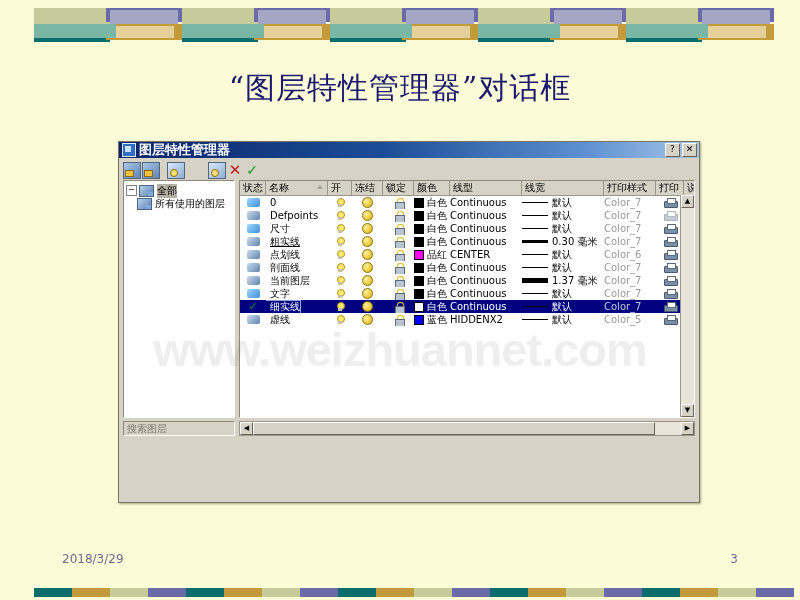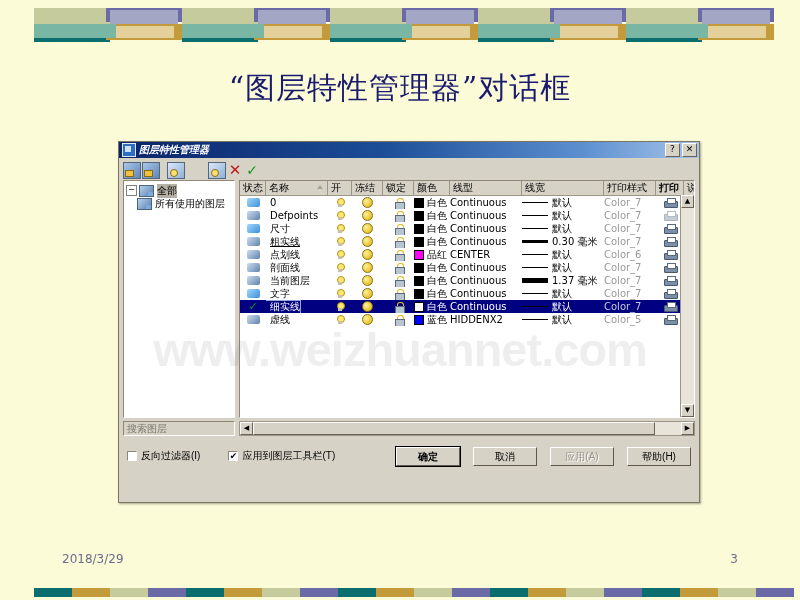--- a/index.html
+++ b/index.html
@@ -113,26 +113,25 @@
     flex: none;
   }
   #title-icon::after {
     content: "";
     position: absolute; left: 2px; top: 2px;
     width: 6px; height: 6px;
     background: #cfe0f5;
   }
   #title-text {
     color: #fff;
-    font-size: 10px;
+    font-size: 13px;
     font-weight: bold;
     flex: 1;
     white-space: nowrap;
     font-family: "DejaVu Sans", sans-serif;
-    font-style: italic;
   }
   .tb-btn {
     width: 13px; height: 12px;
     background: #d6d2c6;
     border: 1px solid;
     border-color: #fff #6b6456 #6b6456 #fff;
     font-size: 9px;
     line-height: 10px;
     text-align: center;
     margin-left: 2px;
@@ -621,21 +620,21 @@
       <div id="grid-header">
           <div class="gh-cell" style="width: 26px; flex: 0 0 auto;"><span>状态</span></div>
           <div class="gh-cell" style="width: 62px; flex: 0 0 auto;"><span>名称</span><span class="sort-arrow"></span></div>
           <div class="gh-cell" style="width: 24px; flex: 0 0 auto;"><span>开</span></div>
           <div class="gh-cell" style="width: 31px; flex: 0 0 auto; font-family: Liberation Serif, serif;"><span>冻结</span></div>
           <div class="gh-cell" style="width: 31px; flex: 0 0 auto;"><span>锁定</span></div>
           <div class="gh-cell" style="width: 36px; flex: 0 0 auto;"><span>颜色</span></div>
           <div class="gh-cell" style="width: 72px; flex: 0 0 auto;"><span>线型</span></div>
           <div class="gh-cell" style="width: 82px; flex: 0 0 auto;"><span>线宽</span></div>
           <div class="gh-cell" style="width: 52px; flex: 0 0 auto;"><span>打印样式</span></div>
-          <div class="gh-cell" style="width: 28px; flex: 0 0 auto; font-weight: bold;"><span>打印</span></div>
+          <div class="gh-cell" style="width: 28px; flex: 0 0 auto;"><span>打印</span></div>
           <div class="gh-cell" style="width: 40px; flex: 0 0 auto;"><span>说明</span></div>
         </div>
       <div id="grid-rows">
           <div class="grid-row">
             <div class="gc gc-center" style="width: 26px; flex: 0 0 auto;">
               <span class="ico-state active"></span>
             </div>
             <div class="gc " style="width: 62px; flex: 0 0 auto;">
               <span style="padding-left: 4px;">0</span>
             </div>
@@ -1016,35 +1015,20 @@
     <div id="search-input">搜索图层</div>
     <div id="hscroll">
       <div class="sb-arrow">◀</div>
       <div id="hscroll-thumb"></div>
       <div id="hscroll-track"></div>
       <div class="sb-arrow">▶</div>
     </div>
   </div>
 
 
-  <div id="footer-row">
-    <div class="chk-wrap">
-      <div class="chk-box"></div>
-      <span>反向过滤器(I)</span>
-    </div>
-    <div class="chk-wrap">
-      <div class="chk-box">✔</div>
-      <span>应用到图层工具栏(T)</span>
-    </div>
-    <div id="btn-spacer"></div>
-    <div class="dlg-btn default">确定</div>
-    <div class="dlg-btn">取消</div>
-    <div class="dlg-btn disabled">应用(A)</div>
-    <div class="dlg-btn">帮助(H)</div>
-  </div>
 
 </div>
 
 <div id="footer-date">2018/3/29</div>
 <div id="footer-page">3</div>
 <div id="bottom-banner">
     <div class="bottom-block" style="left: 34px; width: 38px; background: rgb(10, 110, 110);"></div>
     <div class="bottom-block" style="left: 72px; width: 38px; background: rgb(195, 155, 58);"></div>
     <div class="bottom-block" style="left: 110px; width: 38px; background: rgb(197, 203, 156);"></div>
     <div class="bottom-block" style="left: 148px; width: 38px; background: rgb(106, 106, 166);"></div>

